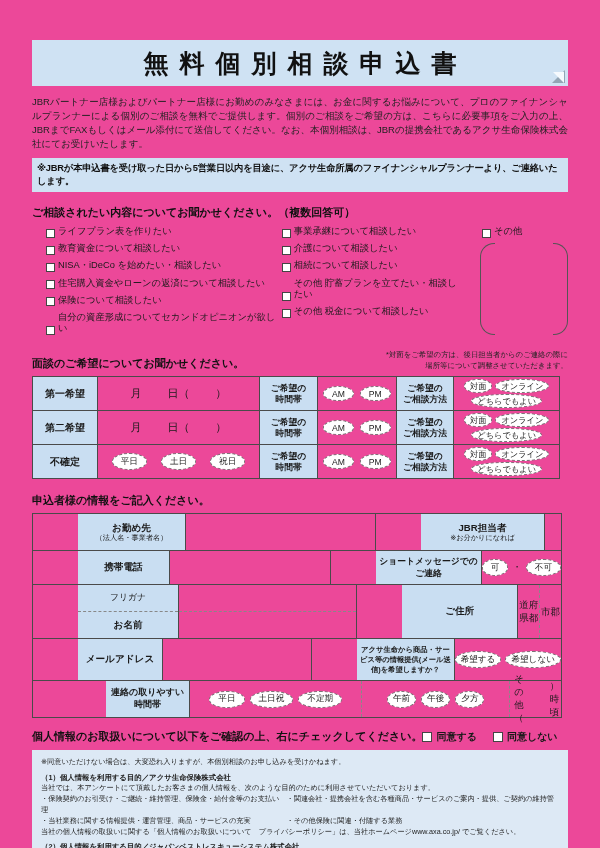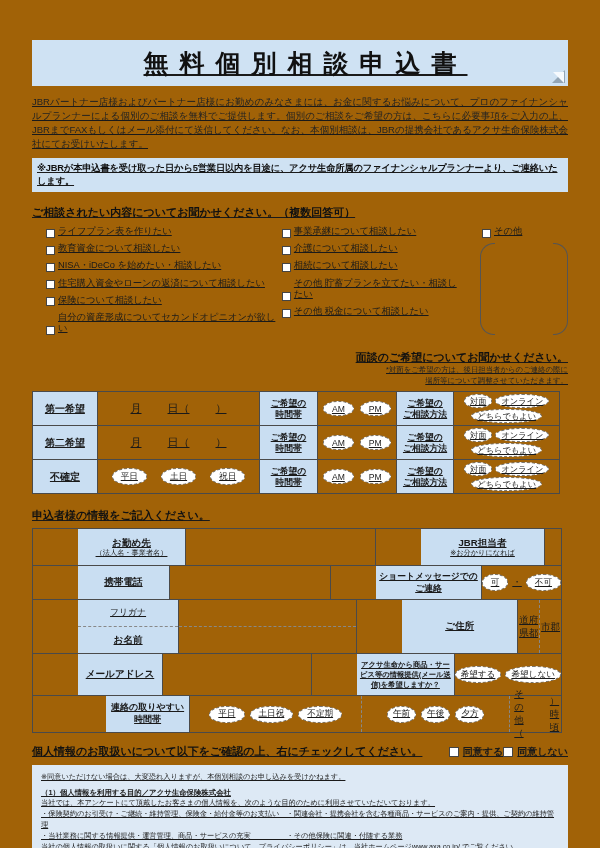--- a/index.html
+++ b/index.html
@@ -1,18 +1,18 @@
 <!DOCTYPE html>
 <html><head>
 <meta charset="utf-8">
 <style>
   * { margin:0; padding:0; box-sizing:border-box; }
   html,body { background:#e8e8e8; }
   body { font-family:"Liberation Sans","DejaVu Sans",sans-serif; color:#1a1a1a; }
-  .page { width:600px; height:848px; background:#a16207; margin:0 auto; padding:40px 32px 0 32px; position:relative; overflow:hidden;text-decoration:underline; }
+  .page { width:600px; height:848px; background:#ec4899; margin:0 auto; padding:40px 32px 0 32px; position:relative; overflow:hidden; }
 
   
   .title-bar { position:relative; background:#cfe2f3; height:46px; display:flex; align-items:center; justify-content:center; }
   .title-bar h1 { font-size:25px; font-weight:bold; letter-spacing:11px; color:#111; text-indent:11px; }
   .fold { position:absolute; right:3px; bottom:3px; width:0; height:0; border-style:solid; border-width:0 0 13px 13px; border-color:transparent transparent #93a5b5 transparent; }
   .fold::after { content:""; position:absolute; left:-12px; top:2px; width:0; height:0; border-style:solid; border-width:11px 0 0 11px; border-color:#f6fafe transparent transparent transparent; }
 
   .intro { margin-top:9px; font-size:9.5px; line-height:1.48; text-align:justify; color:#222; }
   .notice { margin-top:7px; background:#cfe2f3; font-size:9.3px; font-weight:bold; padding:4px 5px; color:#111; letter-spacing:-0.2px; }
 
@@ -25,21 +25,21 @@
   .col-right { width:205px; }
   .col-other { flex:1; padding-left:12px; }
   .cb-item { display:flex; align-items:flex-end; font-size:9.3px; line-height:1.25; margin-bottom:5.5px; cursor:default;padding-left:6px; }
   .cb { flex:0 0 auto; width:9px; height:9px; border:1px solid #444; margin:1px 3px 0 0; background:#fff; }
   .other-box { margin-top:4px; margin-left:4px; width:88px; height:92px; display:flex; justify-content:space-between; }
   .paren-l { width:15px; height:100%; border:1.6px solid #555; border-right:none; border-radius:14px 0 0 14px; }
   .paren-r { width:15px; height:100%; border:1.6px solid #555; border-left:none; border-radius:0 14px 14px 0; }
 
   
   .meeting { margin-top:10px; }
-  .meeting-head { display:flex; justify-content:space-between; align-items:flex-end;flex-direction:column; }
+  .meeting-head { display:flex; justify-content:space-between; align-items:flex-end; }
   .meeting-note { font-size:7.4px; text-align:right; line-height:1.4; color:#222; }
   table.mtg { border-collapse:collapse; margin-top:5px; width:528px; }
   table.mtg td { border:1.4px solid #4a4a4a; text-align:center; vertical-align:middle; padding:2px 1px; height:32px; }
   td.lbl { background:#c9def2; font-size:10px; font-weight:bold; width:72px; }
   td.hdr { background:#c9def2; font-size:8.8px; font-weight:bold; width:64px; line-height:1.25; }
   td.datec { width:166px; font-size:11px; }
   td.ampm { width:80px; }
   td.methods { width:108px; }
   .date-parts { display:flex; justify-content:center; align-items:center; gap:26px; font-size:11px; }
   .oval { display:inline-block; border:1px dashed #777; border-radius:50%; padding:1.5px 8px; font-size:8.6px; color:#222; background:#fff; cursor:pointer; white-space:nowrap; }
@@ -67,22 +67,22 @@
   .addr .unit { flex:1; height:100%; display:flex; align-items:center; justify-content:center; font-size:9.5px; line-height:1.3; }
   .addr .unit-txt { width:2.2em; word-break:break-all; text-align:center; }
   .dash-r { border-right:1px dashed #888; }
   .tiny-lbl { font-size:7.3px; font-weight:bold; line-height:1.35; padding:1px 2px; }
   .contact-zone { flex:1; display:flex; padding:0; flex-direction:row; }
   .zone { display:flex; align-items:center; justify-content:center; gap:5px; height:100%; }
   .z1 { width:172px; } .z2 { width:148px; } .z3 { flex:1; font-size:9.3px;align-items:center; }
   .sms-row { display:flex; align-items:center; gap:4px; font-size:9.5px; }
 
   
-  .privacy-head { margin-top:11px; display:flex; justify-content:space-between; align-items:center; }
-  .agree-opts { display:flex; }
+  .privacy-head { margin-top:11px; display:flex; align-items:center; }
+  .agree-opts { display:flex; gap:16px; }
   .agree-item { display:flex; align-items:center; font-size:10px; font-weight:bold; cursor:default; }
   .agree-item .cb { width:10px; height:10px; margin:0 4px 0 0; }
   .fineprint { margin-top:6px; background:#dde9f5; padding:7px 9px 9px 9px; font-size:7.2px; line-height:1.52; color:#222; }
   .fp-note { margin-bottom:4px; }
   .fp-title { font-weight:bold; font-size:7.4px; margin-top:3px; }
 </style>
 </head>
 <body>
 
 <div class="page">

